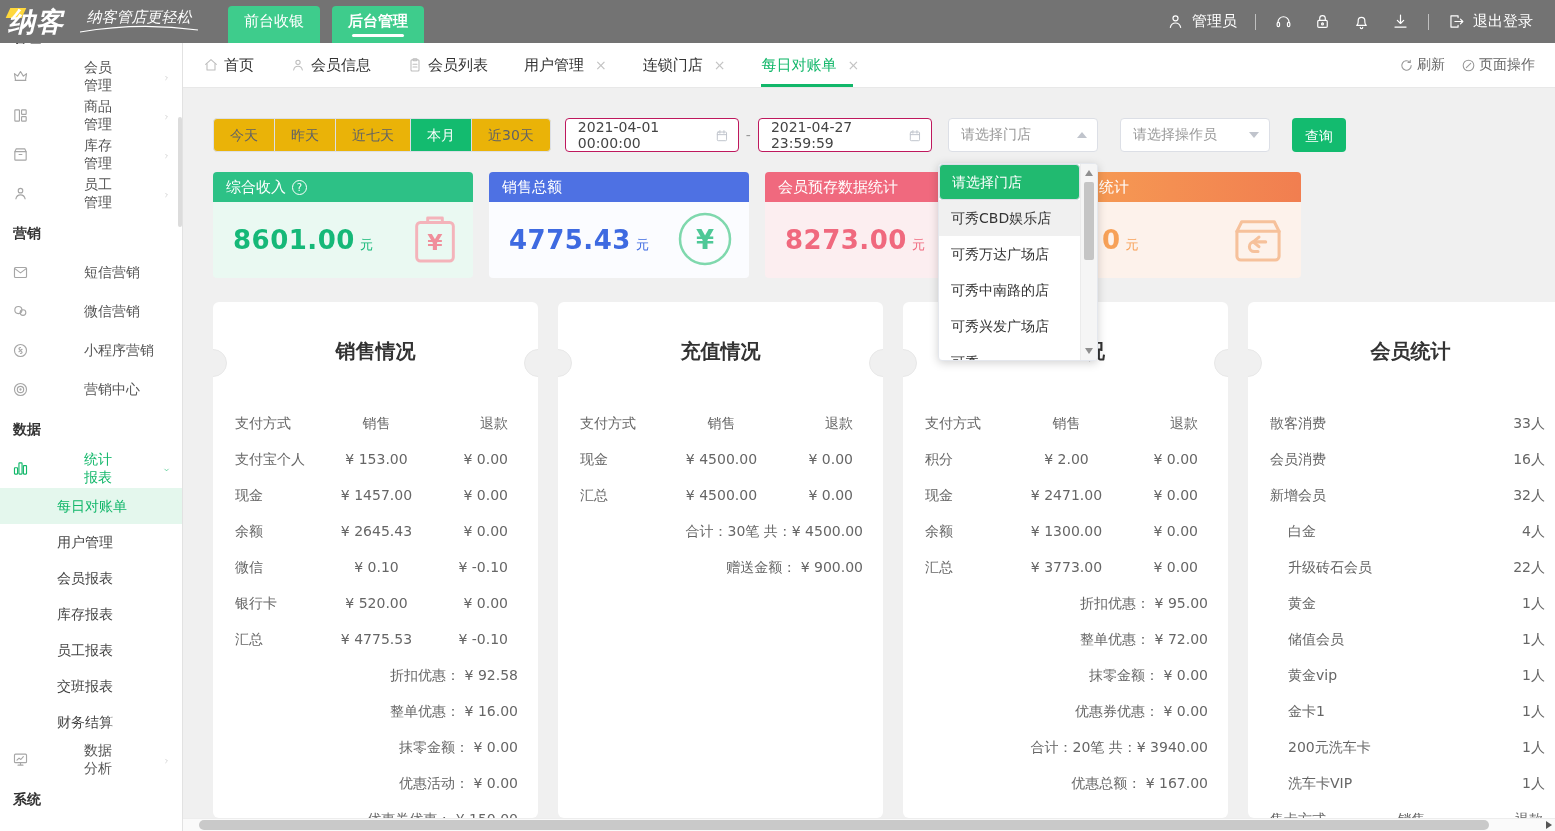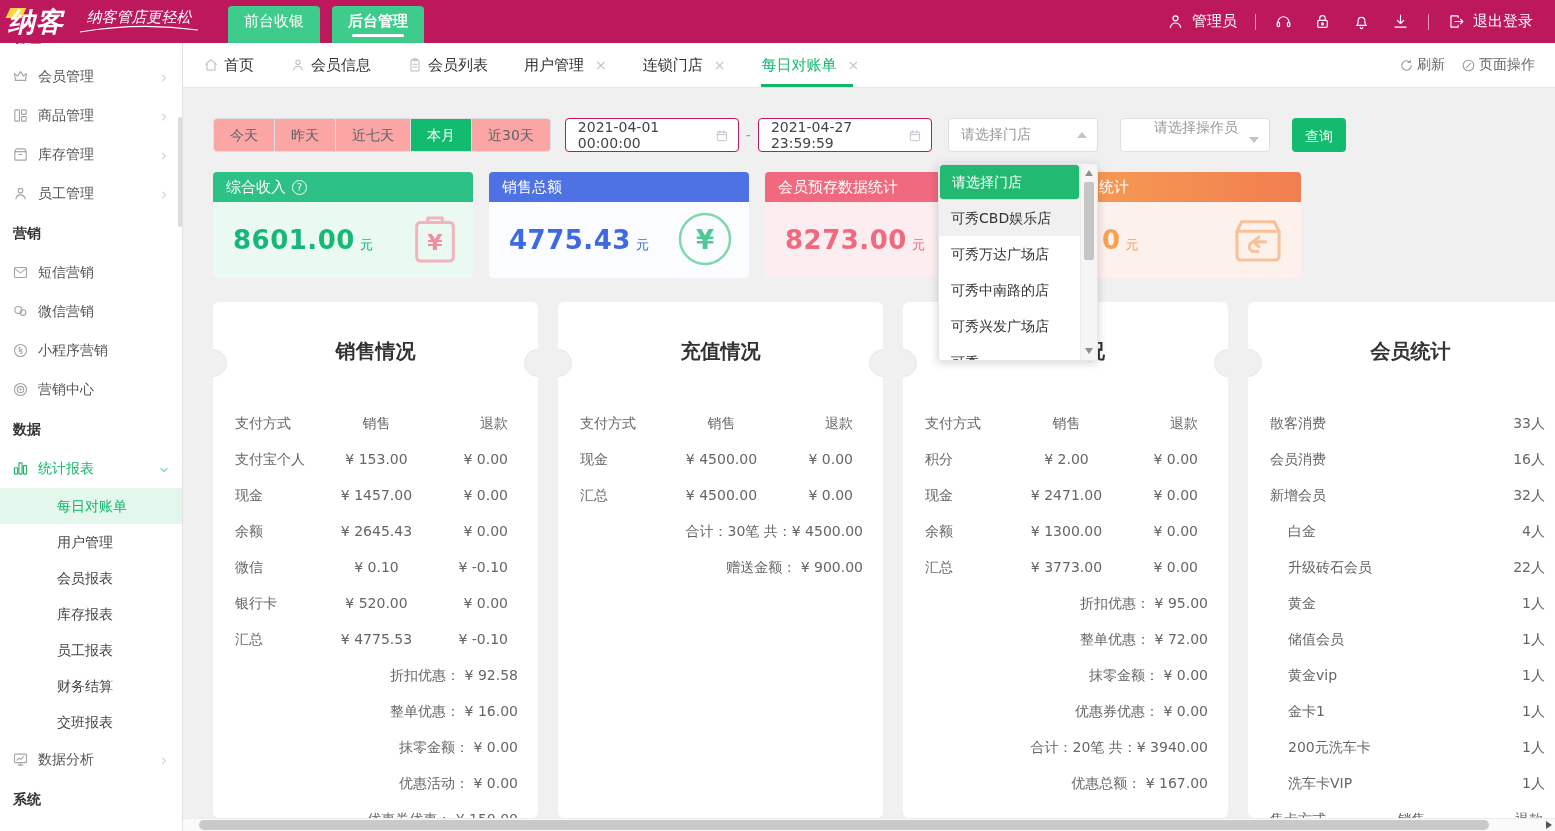--- a/index.html
+++ b/index.html
@@ -1,40 +1,40 @@
 <!DOCTYPE html>
 <html><head>
 <meta charset="utf-8">
 <style>
   * { box-sizing: border-box; }
   html,body { margin:0; padding:0; }
   body { font-family:"DejaVu Sans","Liberation Sans",sans-serif; background:#888; }
   .app { position:relative; width:1555px; height:831px; background:#F0F0F0; overflow:hidden; font-size:14px; color:#333; }
 
   
-  .topbar { position:absolute; left:0; top:0; right:0; height:43px; background:#be185d; display:flex; align-items:center; color:#fff; z-index:80; }
+  .topbar { position:absolute; left:0; top:0; right:0; height:43px; background:#737373; display:flex; align-items:center; color:#fff; z-index:80; }
   .logo { position:relative; margin-left:8px; font-size:27px; font-weight:bold; font-style:italic; letter-spacing:1px; z-index:1; }
   .logo-flag { position:absolute; left:0; top:4px; width:16px; height:10px; background:#FFD83B; transform:skew(-25deg); z-index:-1; }
   .tagline { margin-left:14px; font-style:italic; font-size:15px; line-height:15px; display:flex; flex-direction:column; align-items:center; }
   .nav-tabs { display:flex; margin-left:28px; align-self:flex-end; height:37px; gap:12px; }
   .nav-tab { width:92px; background:#3ECC8C; border-radius:4px 4px 0 0; color:#fff; font-size:15px; display:flex; flex-direction:column; align-items:center; justify-content:center; cursor:pointer; }
   .nav-tab .bar { width:52px; height:3px; border-radius:2px; background:transparent; margin-top:3px; }
   .nav-tab.active { font-weight:bold; }
   .nav-tab.active .bar { background:#fff; }
   .topbar-right { margin-left:auto; display:flex; align-items:center; margin-right:12px; font-size:15px; }
   .tb-item { display:flex; align-items:flex-start; gap:7px; margin:0 10px; cursor:pointer; }
   .tb-icon { width:19px; height:19px; }
   .tb-icon svg { width:100%; height:100%; stroke:#fff; fill:none; stroke-width:1.5; stroke-linecap:round; stroke-linejoin:round; }
   .tb-divider { width:1px; height:16px; background:rgba(255,255,255,.55); margin:0 8px; }
 
   
   .sidebar { position:absolute; left:0; top:43px; width:183px; bottom:0; background:#fff; border-right:1px solid #E2E2E2; overflow:hidden; z-index:20; }
   .side-section { padding-left:13px; height:40px; line-height:40px; font-weight:bold; color:#333; }
   .side-section.clip-top { margin-top:-26px; }
-  .side-item { height:39px; display:flex; align-items:center; padding:0 12px; color:#555; cursor:pointer; }
+  .side-item { height:39px; display:flex; align-items:center; padding:0 12px; color:#555; cursor:pointer;gap:46px; }
   .side-item .si { width:17px; height:17px; margin-right:9px; color:#A6A6A6; flex:none; }
   .side-item .si svg { width:100%; height:100%; stroke:currentColor; fill:none; stroke-width:1.6; stroke-linecap:round; stroke-linejoin:round; }
   .side-item .chev { margin-left:auto; width:12px; height:12px; color:#B8B8B8; }
   .side-item .chev svg { width:100%; height:100%; stroke:currentColor; fill:none; stroke-width:2; stroke-linecap:round; stroke-linejoin:round; }
   .side-item.green, .side-item.green .si, .side-item.green .chev { color:#12B76A; }
   .side-sub { height:36px; line-height:36px; padding-left:57px; color:#444; cursor:pointer; }
   .side-sub.active { background:#E4F7ED; color:#12B76A; }
   .side-thumb { position:absolute; right:0; top:74px; width:4px; height:110px; background:#DCDCDC; border-radius:2px; }
 
   
@@ -47,32 +47,32 @@
   .bc-x { color:#C3C3C3; margin-left:11px; font-size:14px; cursor:pointer; }
   .bc-tab.active { color:#12B76A; }
   .bc-tab.active::after { content:""; position:absolute; left:0; right:6px; bottom:0; height:3px; background:#12B76A; }
   .tab-actions { margin-left:auto; display:flex; gap:16px; color:#666; }
   .tab-action { display:flex; align-items:center; gap:3px; cursor:pointer; }
   .tab-action .ai { width:15px; height:15px; color:#999; }
   .tab-action .ai svg { width:100%; height:100%; stroke:currentColor; fill:none; stroke-width:1.7; stroke-linecap:round; stroke-linejoin:round; }
 
   
   .filters { position:absolute; left:30px; top:75px; height:34px; display:flex; align-items:center; }
-  .seg-group { display:flex; border:1px solid #DCDFE6; border-radius:4px; overflow:hidden; background:#fca5a5; height:34px; }
+  .seg-group { display:flex; border:1px solid #DCDFE6; border-radius:4px; overflow:hidden; background:#eab308; height:34px; }
   .seg { padding:0 16px; line-height:32px; color:#606266; border-right:1px solid #DCDFE6; cursor:pointer; white-space:nowrap; }
   .seg:last-child { border-right:none; }
   .seg.active { background:#13BB6F; color:#fff; }
   .date-input { display:flex; align-items:center; width:174px; height:34px; border:1px solid #be185d; border-radius:4px; background:#fff; padding:0 9px 0 12px; color:#444; cursor:text; }
   .date-input .cal { width:15px; height:15px; margin-left:auto; color:#C0C4CC; }
   .date-input .cal svg { width:100%; height:100%; stroke:currentColor; fill:none; stroke-width:1.7; stroke-linecap:round; }
   .d1 { margin-left:14px; }
   .dash { margin:0 7px; color:#999; }
   .sel { display:flex; align-items:center; height:34px; border:1px solid #DCDFE6; border-radius:4px; background:#fff; padding:0 10px 0 12px; color:#999; cursor:pointer; }
   .sel-store { width:150px; margin-left:16px; }
-  .sel-op { width:150px; margin-left:22px;flex-direction:column; }
+  .sel-op { width:150px; margin-left:22px; }
   .caret { margin-left:auto; width:0; height:0; border-left:5px solid transparent; border-right:5px solid transparent; }
   .caret.up { border-bottom:6px solid #C0C4CC; }
   .caret.down { border-top:6px solid #C0C4CC; }
   .btn-query { width:54px; height:34px; background:#13BB6F; color:#fff; border:none; border-radius:4px; font-size:14px; margin-left:22px; cursor:pointer; line-height:34px; text-align:center; }
 
   
   .cards { position:absolute; left:30px; top:129px; display:flex; gap:16px; }
   .card { width:260px; height:106px; border-radius:4px; overflow:hidden; }
   .card-head { height:30px; color:#fff; padding-left:13px; font-size:15px; display:flex; align-items:center; gap:6px; }
   .card-body { height:76px; display:flex; align-items:center; padding:0 16px 0 20px; }
@@ -273,22 +273,22 @@
       <span>统计报表</span>
       <span class="chev"><svg viewBox="0 0 24 24">
             <path d="M6 9l6 6 6-6"></path>
           </svg></span>
     </div>
     <div class="side-sub active">每日对账单</div>
     <div class="side-sub">用户管理</div>
     <div class="side-sub">会员报表</div>
     <div class="side-sub">库存报表</div>
     <div class="side-sub">员工报表</div>
+    <div class="side-sub">交班报表</div>
     <div class="side-sub">财务结算</div>
-    <div class="side-sub">交班报表</div>
 
     <div class="side-item">
       <span class="si"><svg viewBox="0 0 24 24">
             <rect x="3.5" y="4.5" width="17" height="12" rx="1.5"></rect>
             <path d="M7 13l3-3 2.5 2 3.5-4M12 16.5V20M8.5 20h7"></path>
           </svg></span>
       <span>数据分析</span>
       <span class="chev"><svg viewBox="0 0 24 24">
             <path d="M9 6l6 6-6 6"></path>
           </svg></span>

